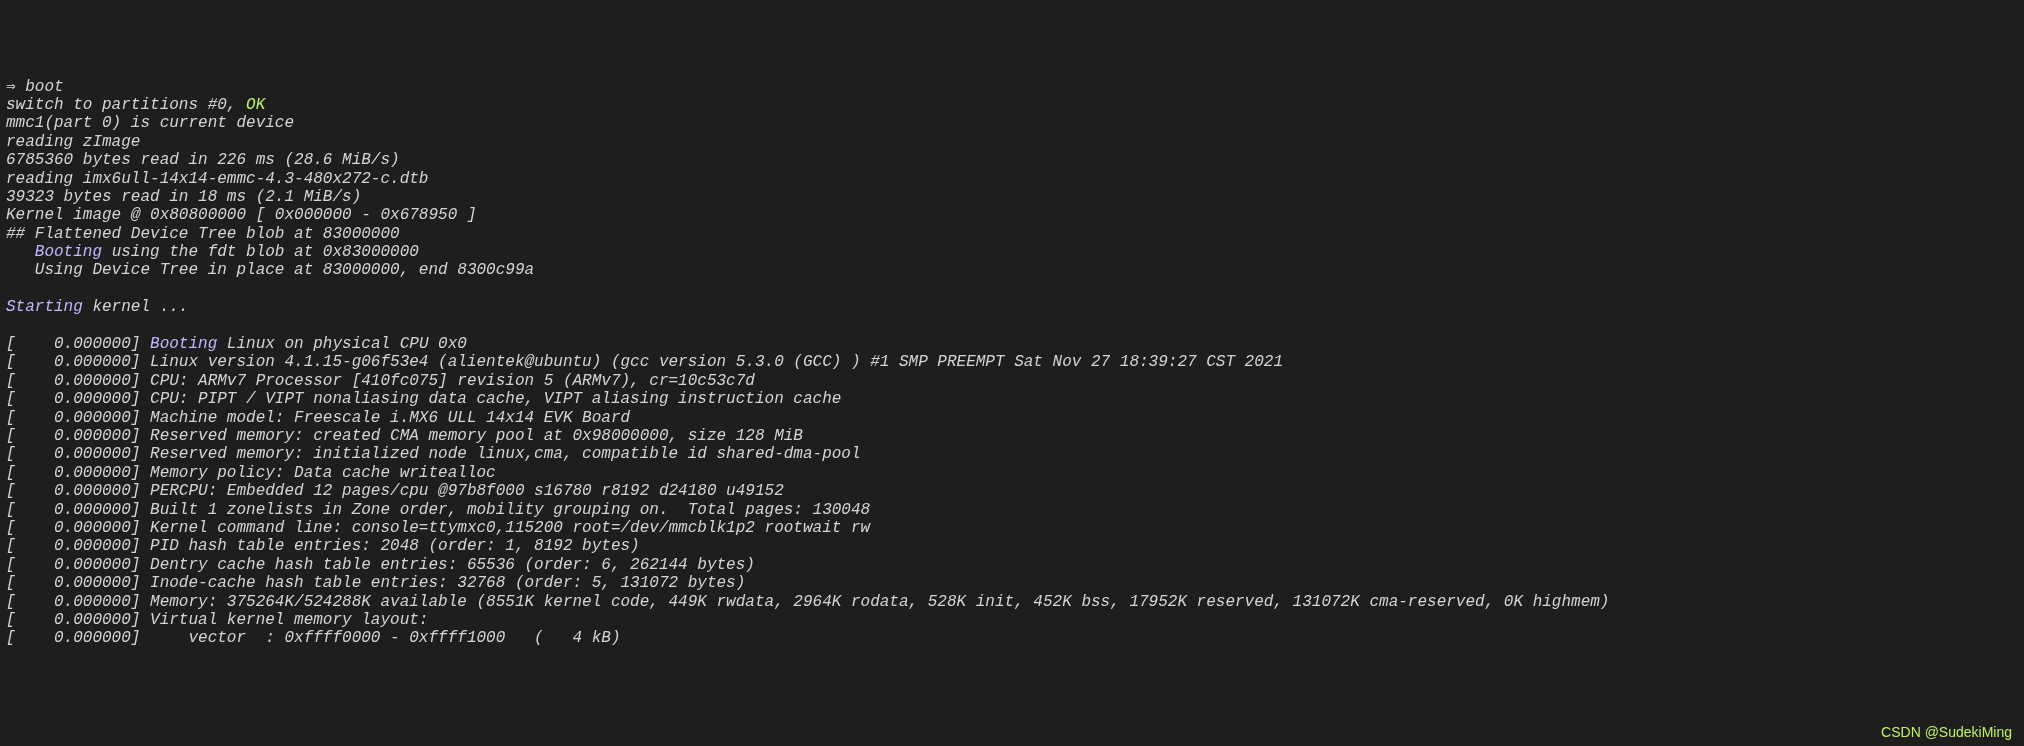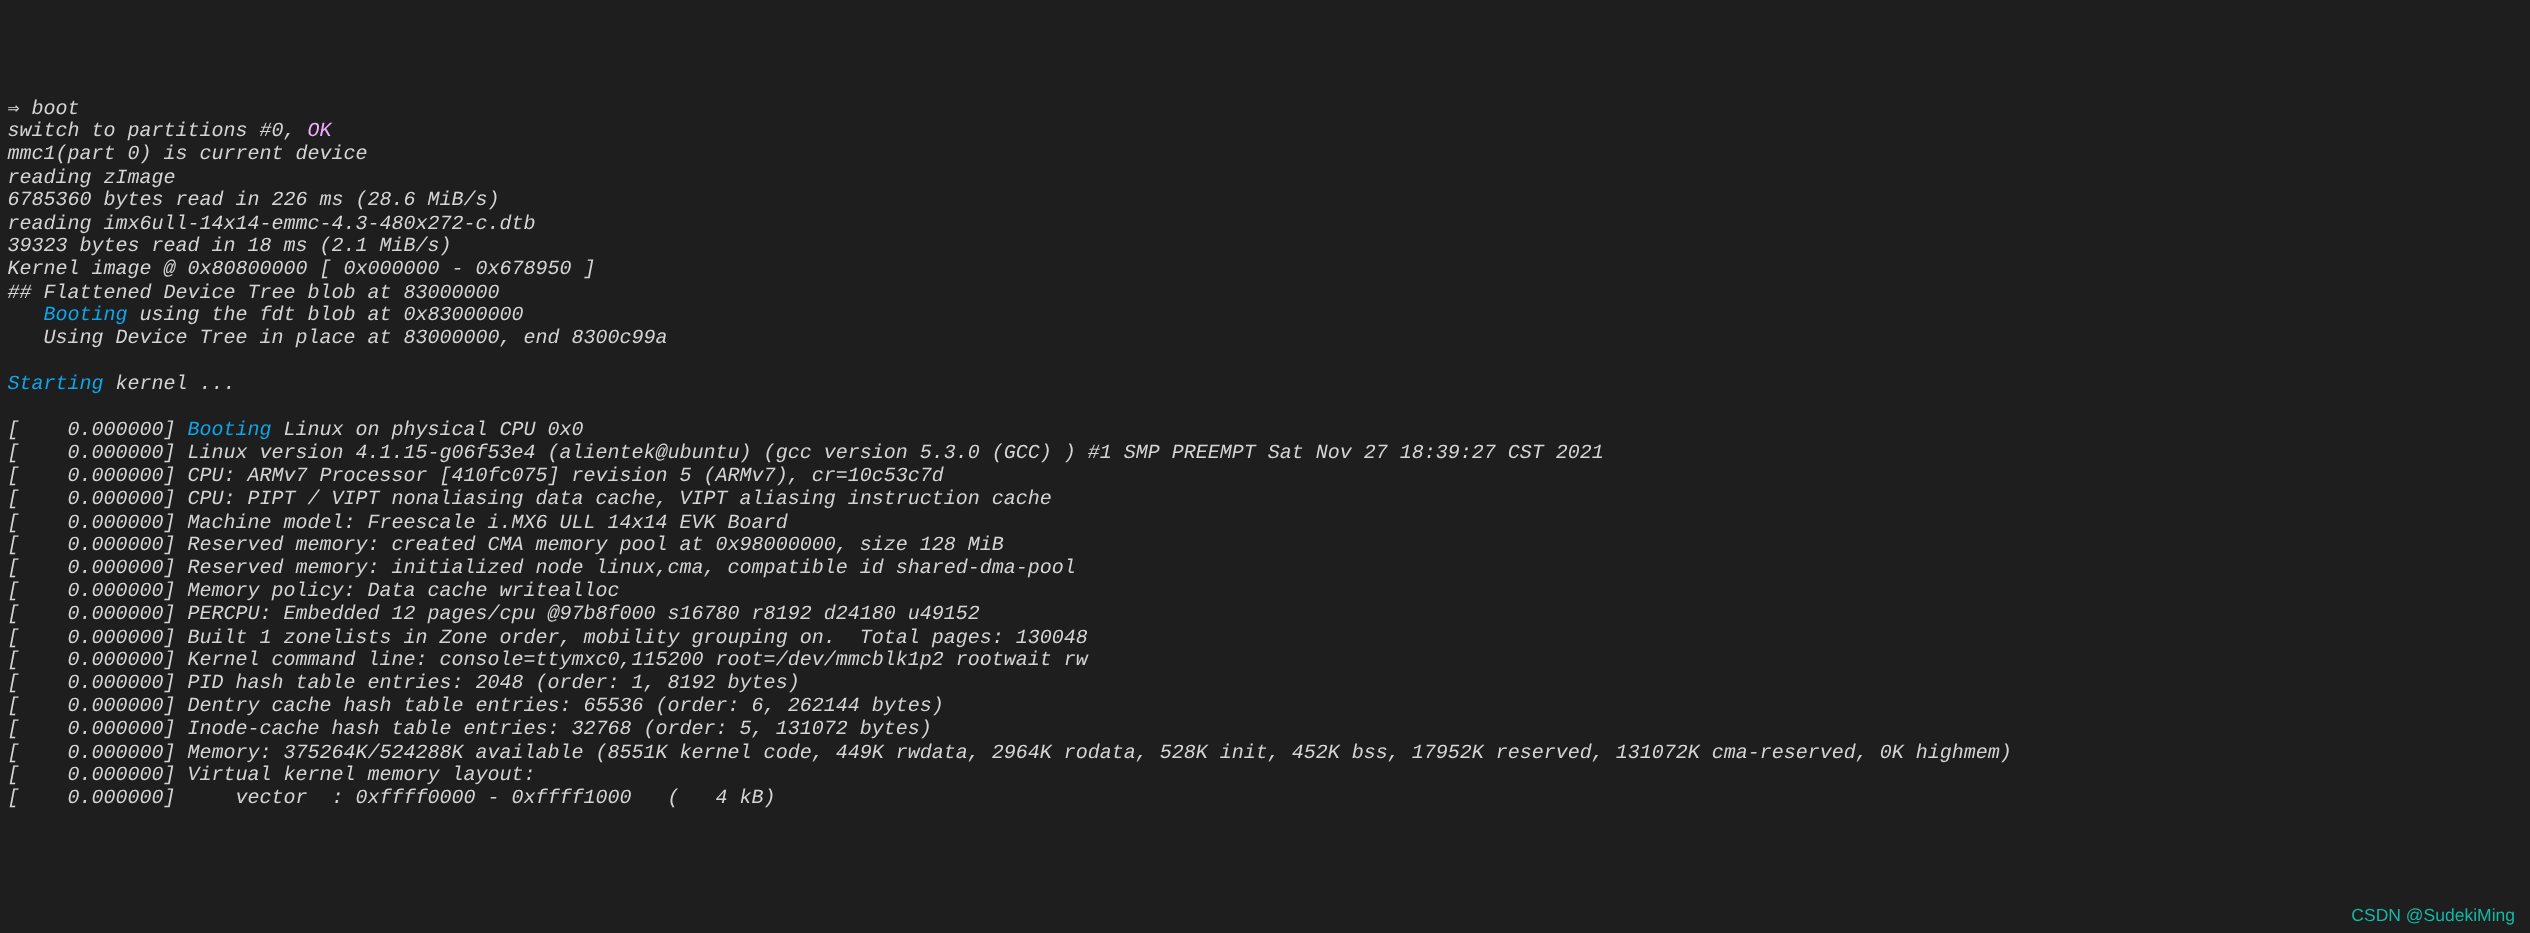--- a/index.html
+++ b/index.html
@@ -18,31 +18,31 @@
       overflow: hidden;
       width: 2024px;
       height: 746px;
       position: relative;
     }
     .terminal-line {
       display: block;
       font-style: italic;
     }
     .green {
-      color: #f0abfc;
+      color: #bef264;
       text-align: right;
     }
     .cyan {
-      color: #0ea5e9;
+      color: #c4b5fd;
     }
     .watermark {
       position: absolute;
       bottom: 6px;
       right: 12px;
-      color: #14b8a6;
+      color: #bef264;
       font-size: 14px;
       font-family: 'Segoe UI', Arial, sans-serif;
     }
   </style>
 </head>
 <body>
 
 
 
 <div id="terminal-output"><span class="terminal-line"><span>⇒ boot</span></span><span class="terminal-line"><span>switch to partitions #0, </span><span class="green">OK</span></span><span class="terminal-line"><span>mmc1(part 0) is current device</span></span><span class="terminal-line"><span>reading zImage</span></span><span class="terminal-line"><span>6785360 bytes read in 226 ms (28.6 MiB/s)</span></span><span class="terminal-line"><span>reading imx6ull-14x14-emmc-4.3-480x272-c.dtb</span></span><span class="terminal-line"><span>39323 bytes read in 18 ms (2.1 MiB/s)</span></span><span class="terminal-line"><span>Kernel image @ 0x80800000 [ 0x000000 - 0x678950 ]</span></span><span class="terminal-line"><span>## Flattened Device Tree blob at 83000000</span></span><span class="terminal-line"><span>   </span><span class="cyan">Booting</span><span> using the fdt blob at 0x83000000</span></span><span class="terminal-line"><span>   Using Device Tree in place at 83000000, end 8300c99a</span></span><span class="terminal-line">&nbsp;</span><span class="terminal-line"><span class="cyan">Starting</span><span> kernel ...</span></span><span class="terminal-line">&nbsp;</span><span class="terminal-line"><span>[    0.000000] </span><span class="cyan">Booting</span><span> Linux on physical CPU 0x0</span></span><span class="terminal-line"><span>[    0.000000] Linux version 4.1.15-g06f53e4 (alientek@ubuntu) (gcc version 5.3.0 (GCC) ) #1 SMP PREEMPT Sat Nov 27 18:39:27 CST 2021</span></span><span class="terminal-line"><span>[    0.000000] CPU: ARMv7 Processor [410fc075] revision 5 (ARMv7), cr=10c53c7d</span></span><span class="terminal-line"><span>[    0.000000] CPU: PIPT / VIPT nonaliasing data cache, VIPT aliasing instruction cache</span></span><span class="terminal-line"><span>[    0.000000] Machine model: Freescale i.MX6 ULL 14x14 EVK Board</span></span><span class="terminal-line"><span>[    0.000000] Reserved memory: created CMA memory pool at 0x98000000, size 128 MiB</span></span><span class="terminal-line"><span>[    0.000000] Reserved memory: initialized node linux,cma, compatible id shared-dma-pool</span></span><span class="terminal-line"><span>[    0.000000] Memory policy: Data cache writealloc</span></span><span class="terminal-line"><span>[    0.000000] PERCPU: Embedded 12 pages/cpu @97b8f000 s16780 r8192 d24180 u49152</span></span><span class="terminal-line"><span>[    0.000000] Built 1 zonelists in Zone order, mobility grouping on.  Total pages: 130048</span></span><span class="terminal-line"><span>[    0.000000] Kernel command line: console=ttymxc0,115200 root=/dev/mmcblk1p2 rootwait rw</span></span><span class="terminal-line"><span>[    0.000000] PID hash table entries: 2048 (order: 1, 8192 bytes)</span></span><span class="terminal-line"><span>[    0.000000] Dentry cache hash table entries: 65536 (order: 6, 262144 bytes)</span></span><span class="terminal-line"><span>[    0.000000] Inode-cache hash table entries: 32768 (order: 5, 131072 bytes)</span></span><span class="terminal-line"><span>[    0.000000] Memory: 375264K/524288K available (8551K kernel code, 449K rwdata, 2964K rodata, 528K init, 452K bss, 17952K reserved, 131072K cma-reserved, 0K highmem)</span></span><span class="terminal-line"><span>[    0.000000] Virtual kernel memory layout:</span></span><span class="terminal-line"><span>[    0.000000]     vector  : 0xffff0000 - 0xffff1000   (   4 kB)</span></span></div>

